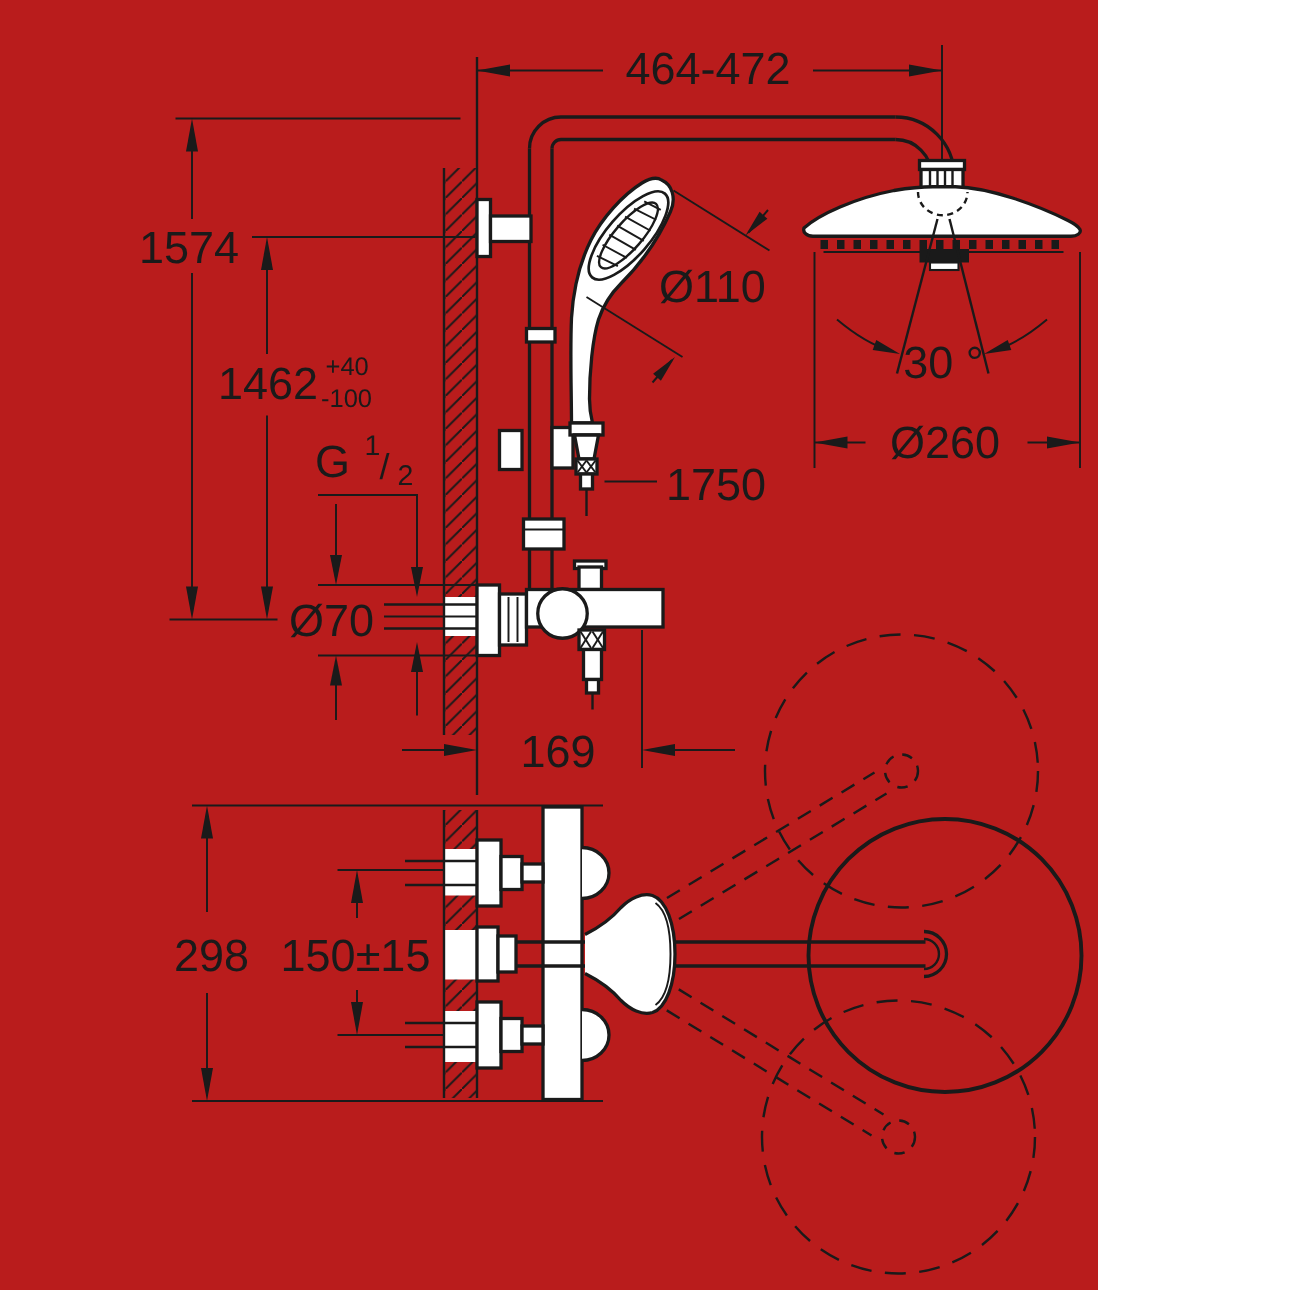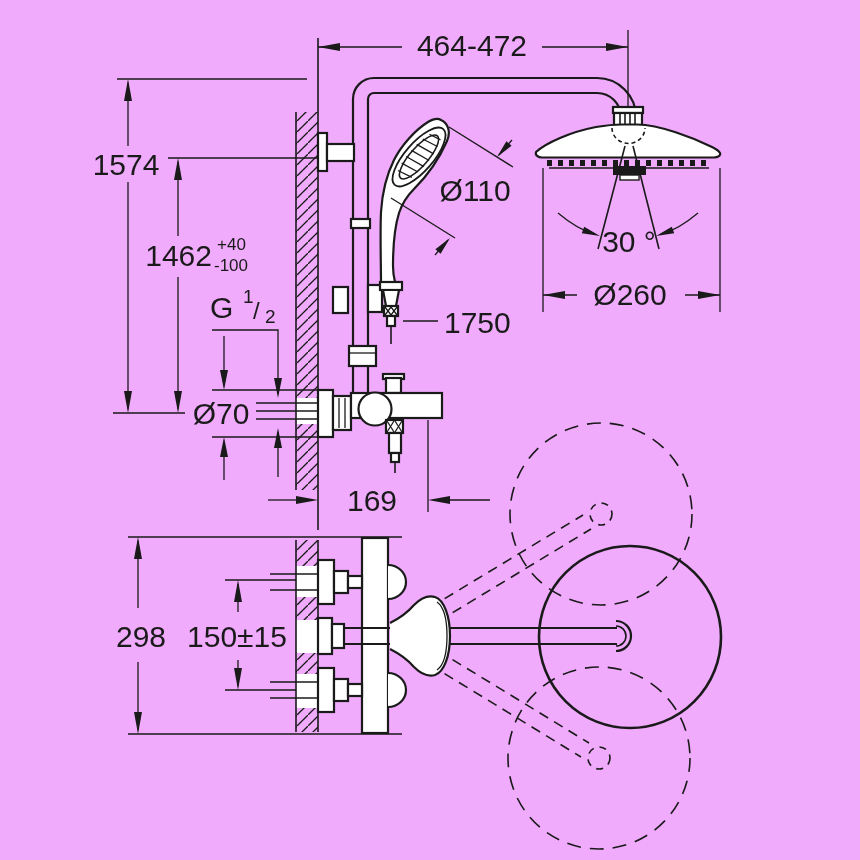--- a/index.html
+++ b/index.html
@@ -1,16 +1,16 @@
 <!DOCTYPE html>
 <html><head>
 <meta charset="utf-8">
 <style>
   html,body{margin:0;padding:0;background:#ffffff;}
-  .stage{width:860px;height:860px;background:#f0abfc;position:relative;overflow:hidden;}
+  .stage{width:732px;height:860px;background:#b91c1c;position:relative;overflow:hidden;}
   svg{display:block;}
   .ol{stroke:#1a1a1a;stroke-width:2.2;fill:none;}
   .olw{stroke:#1a1a1a;stroke-width:2.2;fill:#ffffff;}
   .heavy{stroke:#1a1a1a;stroke-width:2.6;fill:none;}
   .thin{stroke:#1a1a1a;stroke-width:1.3;fill:none;}
   .thin2{stroke:#1a1a1a;stroke-width:1.6;fill:none;}
   .arr{fill:#1a1a1a;stroke:none;}
   .blk{fill:#1a1a1a;stroke:none;}
   .wcut{fill:#ffffff;stroke:none;}
   text{font-family:"Liberation Sans","DejaVu Sans",sans-serif;fill:#1a1a1a;}

